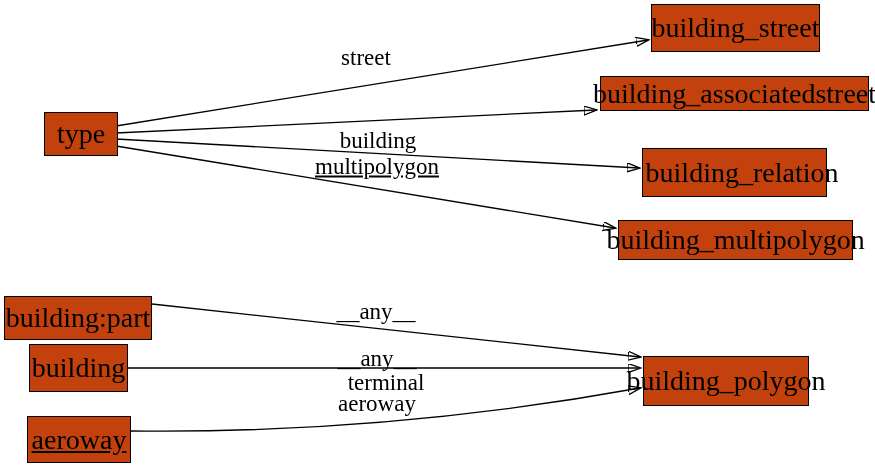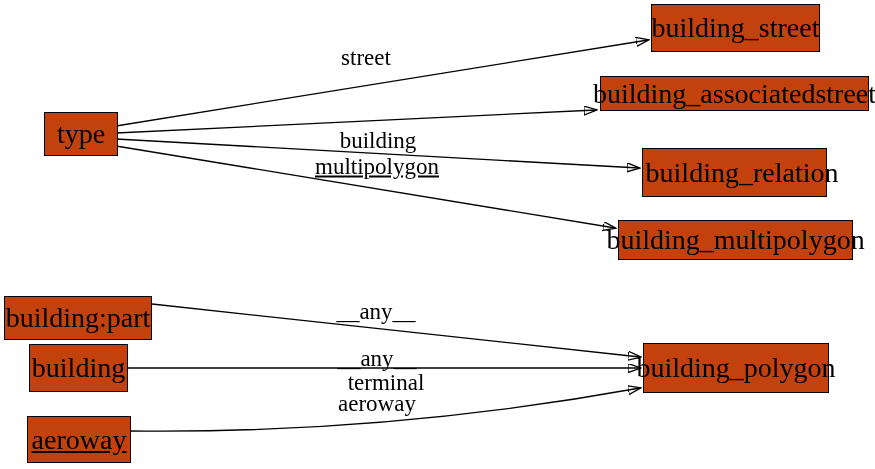--- a/index.html
+++ b/index.html
@@ -49,21 +49,21 @@
   }
   
   .n-type                     { left: 44px;  top: 112px; width: 74px;  height: 44px; }
   .n-building-street          { left: 651px; top: 4px;   width: 169px; height: 48px; }
   .n-building-associatedstreet{ left: 600px; top: 76px;  width: 269px; height: 35px; }
   .n-building-relation        { left: 642px; top: 148px; width: 185px; height: 49px; padding-left: 15px; }
   .n-building-multipolygon    { left: 618px; top: 220px; width: 235px; height: 40px; }
   .n-building-part            { left: 4px;   top: 284px; width: 148px; height: 44px; margin-top: 12px; }
   .n-building                 { left: 29px;  top: 344px; width: 99px;  height: 48px; }
   .n-aeroway                  { left: 27px;  top: 416px; width: 104px; height: 47px; text-decoration: underline; }
-  .n-building-polygon         { left: 643px; top: 343px; width: 186px; height: 50px; justify-content: center; }
+  .n-building-polygon         { left: 643px; top: 356px; width: 166px; height: 50px; justify-content: center; }
   
   .l-street          { left: 366px; top: 57px; }
   .l-associatedstreet{ left: 377px; top: 106px; }
   .l-building        { left: 378px; top: 140px; }
   .l-multipolygon    { left: 377px; top: 166px; text-decoration: underline; }
   .l-any-1           { left: 376px; top: 311px; }
   .l-any-2           { left: 377px; top: 358px; }
   .l-terminal        { left: 377px; top: 382px; margin-left: 9px; }
   .l-hangar          { left: 377px; top: 403px; }
 </style>

